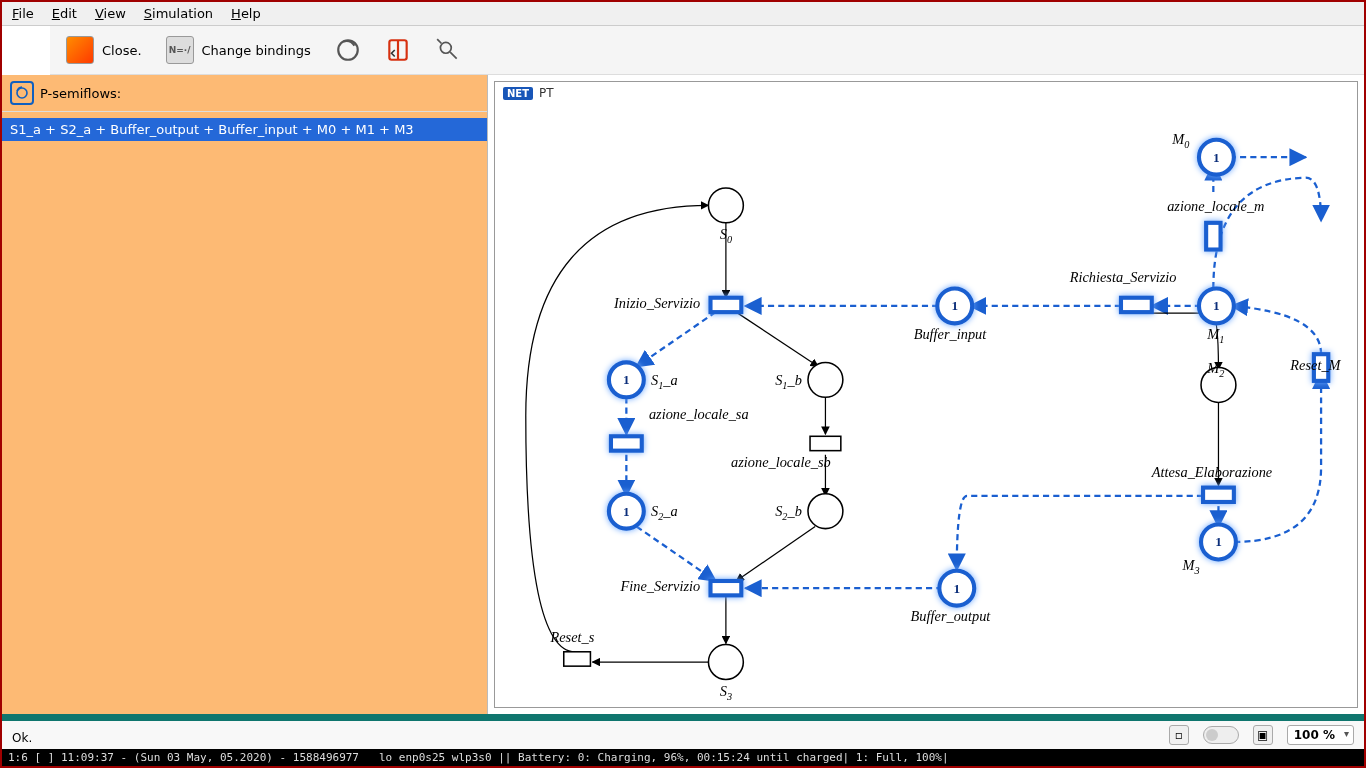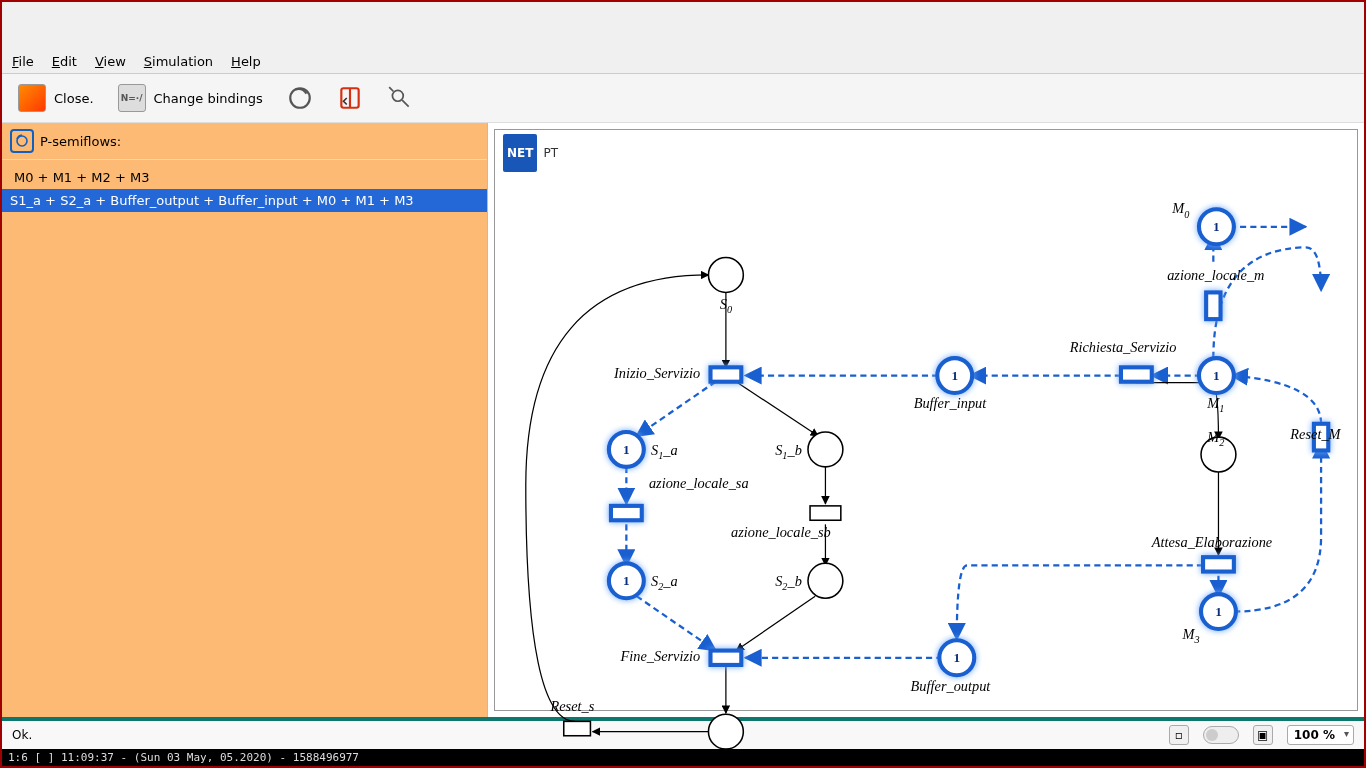--- a/index.html
+++ b/index.html
@@ -1,39 +1,39 @@
 <!DOCTYPE html>
 <html><head>
 <meta charset="utf-8">
 <style>
 * { box-sizing: border-box; margin: 0; padding: 0; }
 body { font-family: "DejaVu Sans", Arial, sans-serif; font-size: 13px; background: #fff; color: #000; width: 1366px; height: 768px; overflow: hidden; display: flex; flex-direction: column; border: 2px solid #a00000; }
 .menubar { display: flex; gap: 18px; padding: 4px 10px; background: #f0f0f0; border-bottom: 1px solid #ccc; }
-.menubar span { cursor: default; margin-top: 48px; }
+.menubar span { cursor: default; }
 .menubar span u { text-decoration: underline; }
-.toolbar { display: flex; align-items: center; gap: 24px; padding: 10px 16px; background: #f5f5f5; border-bottom: 1px solid #ddd; }
+.toolbar { display: flex; align-items: center; gap: 24px; padding: 10px 16px; background: #f5f5f5; border-bottom: 1px solid #ddd; margin-left: 48px; }
 .tb-btn { display: flex; align-items: center; gap: 8px; cursor: pointer; }
 .icon24 { width: 28px; height: 28px; display: inline-flex; align-items: center; justify-content: center; }
 .close-icon { background: linear-gradient(135deg,#ff8c00,#ff3a00); border: 1px solid #999; border-radius: 3px; }
 .bind-icon { background: #ddd; border: 1px solid #999; border-radius: 3px; font-size: 9px; font-weight: bold; color: #555; }
 .tb-small svg { width: 26px; height: 26px; }
 .main { flex: 1; display: flex; min-height: 0; }
 .left-panel { width: 486px; border-right: 1px solid #bbb; display: flex; flex-direction: column; background: #fdba74; }
 .lp-head { display: flex; align-items: center; gap: 6px; padding: 6px 8px; border-bottom: 1px solid #ddd; }
 .lp-head-icon { width: 24px; height: 24px; border: 2px solid #1060c0; border-radius: 4px; display: flex; align-items: center; justify-content: center; }
 .lp-list { flex: 1; overflow: auto; padding: 6px 0; }
 .lp-item { padding: 4px 12px; white-space: nowrap; cursor: default; }
 .lp-item.sel { background: #2468d8; color: #fff; padding-left: 8px; }
 .right-panel { flex: 1; padding: 6px; display: flex; }
 .canvas-frame { flex: 1; border: 1px solid #999; background: #fff; display: flex; flex-direction: column; }
 .canvas-title { display: flex; align-items: center; gap: 6px; padding: 4px 8px; font-size: 12px; color: #333; }
-.net-badge { background: #1856b8; color: #fff; font-size: 12px; font-weight: bold; padding: 12px 4px; border-radius: 2px; }
+.net-badge { background: #1856b8; color: #fff; font-size: 10px; font-weight: bold; padding: 1px 4px; border-radius: 2px; }
 .canvas { flex: 1; position: relative; }
 .canvas svg { width: 100%; height: 100%; }
-.statusbar { display: flex; align-items: center; justify-content: space-between; padding: 4px 10px; border-top: 4px solid #0f766e; background: #f8f8f8; font-size: 12px; }
+.statusbar { display: flex; align-items: flex-end; justify-content: space-between; padding: 4px 10px; border-top: 7px solid #0f766e; background: #f8f8f8; font-size: 12px; }
 .status-right { display: flex; align-items: center; gap: 14px; }
 .zoom-btn { width: 20px; height: 20px; border: 1px solid #aaa; border-radius: 3px; display: flex; align-items: center; justify-content: center; font-size: 12px; cursor: pointer; background: #f0f0f0; }
 .switch { width: 36px; height: 18px; border: 1px solid #aaa; border-radius: 10px; background: #eee; position: relative; }
 .switch::after { content: ""; position: absolute; left: 2px; top: 2px; width: 12px; height: 12px; background: #ccc; border-radius: 50%; }
 .zoom-combo { border: 1px solid #aaa; border-radius: 3px; padding: 2px 18px 2px 6px; background: #fff; position: relative; font-weight: bold; }
 .zoom-combo::after { content: "▾"; position: absolute; right: 4px; top: 2px; font-size: 10px; color: #555; }
 .sysbar { background: #000; color: #ddd; font-family: monospace; font-size: 11px; padding: 2px 6px; display: flex; gap: 20px; white-space: nowrap; overflow: hidden; }
 
 .place { fill: #fff; stroke: #000; stroke-width: 1.5; }
 .place.hl { stroke: #1a5fd0; stroke-width: 4; filter: drop-shadow(0 0 3px #6aa7ff); }
@@ -92,21 +92,20 @@
     <div class="lp-head">
       <span class="lp-head-icon">
         <svg width="16" height="16" viewBox="0 0 16 16">
             <circle cx="8" cy="8" r="5" fill="none" stroke="#1060c0" stroke-width="1.6"></circle>
             <path d="M3 6 A6 6 0 0 1 8 2" fill="none" stroke="#1060c0" stroke-width="1.6"></path>
           </svg>
       </span>
       <span>P-semiflows:</span>
     </div>
     <div class="lp-list">
-      <div class="lp-item">M0 + M1 + M2 + M3</div>
       <div class="lp-item sel">S1_a + S2_a + Buffer_output + Buffer_input + M0 + M1 + M3</div>
     </div>
   </div>
 
   <div class="right-panel">
     <div class="canvas-frame">
       <div class="canvas-title">
         <span class="net-badge">NET</span>
         <span>PT</span>
       </div>
@@ -219,13 +218,14 @@
   <div class="status-right">
     <span class="zoom-btn">▫</span>
     <span class="switch"></span>
     <span class="zoom-btn">▣</span>
     <span class="zoom-combo">100 %</span>
   </div>
 </div>
 
 <div class="sysbar">
   <span>1:6 [ ]    11:09:37 - (Sun 03 May, 05.2020) - 1588496977</span>
+  <span>lo enp0s25 wlp3s0   ||   Battery: 0: Charging, 96%, 00:15:24 until charged| 1: Full, 100%|</span>
 </div>
 
 </body></html>

